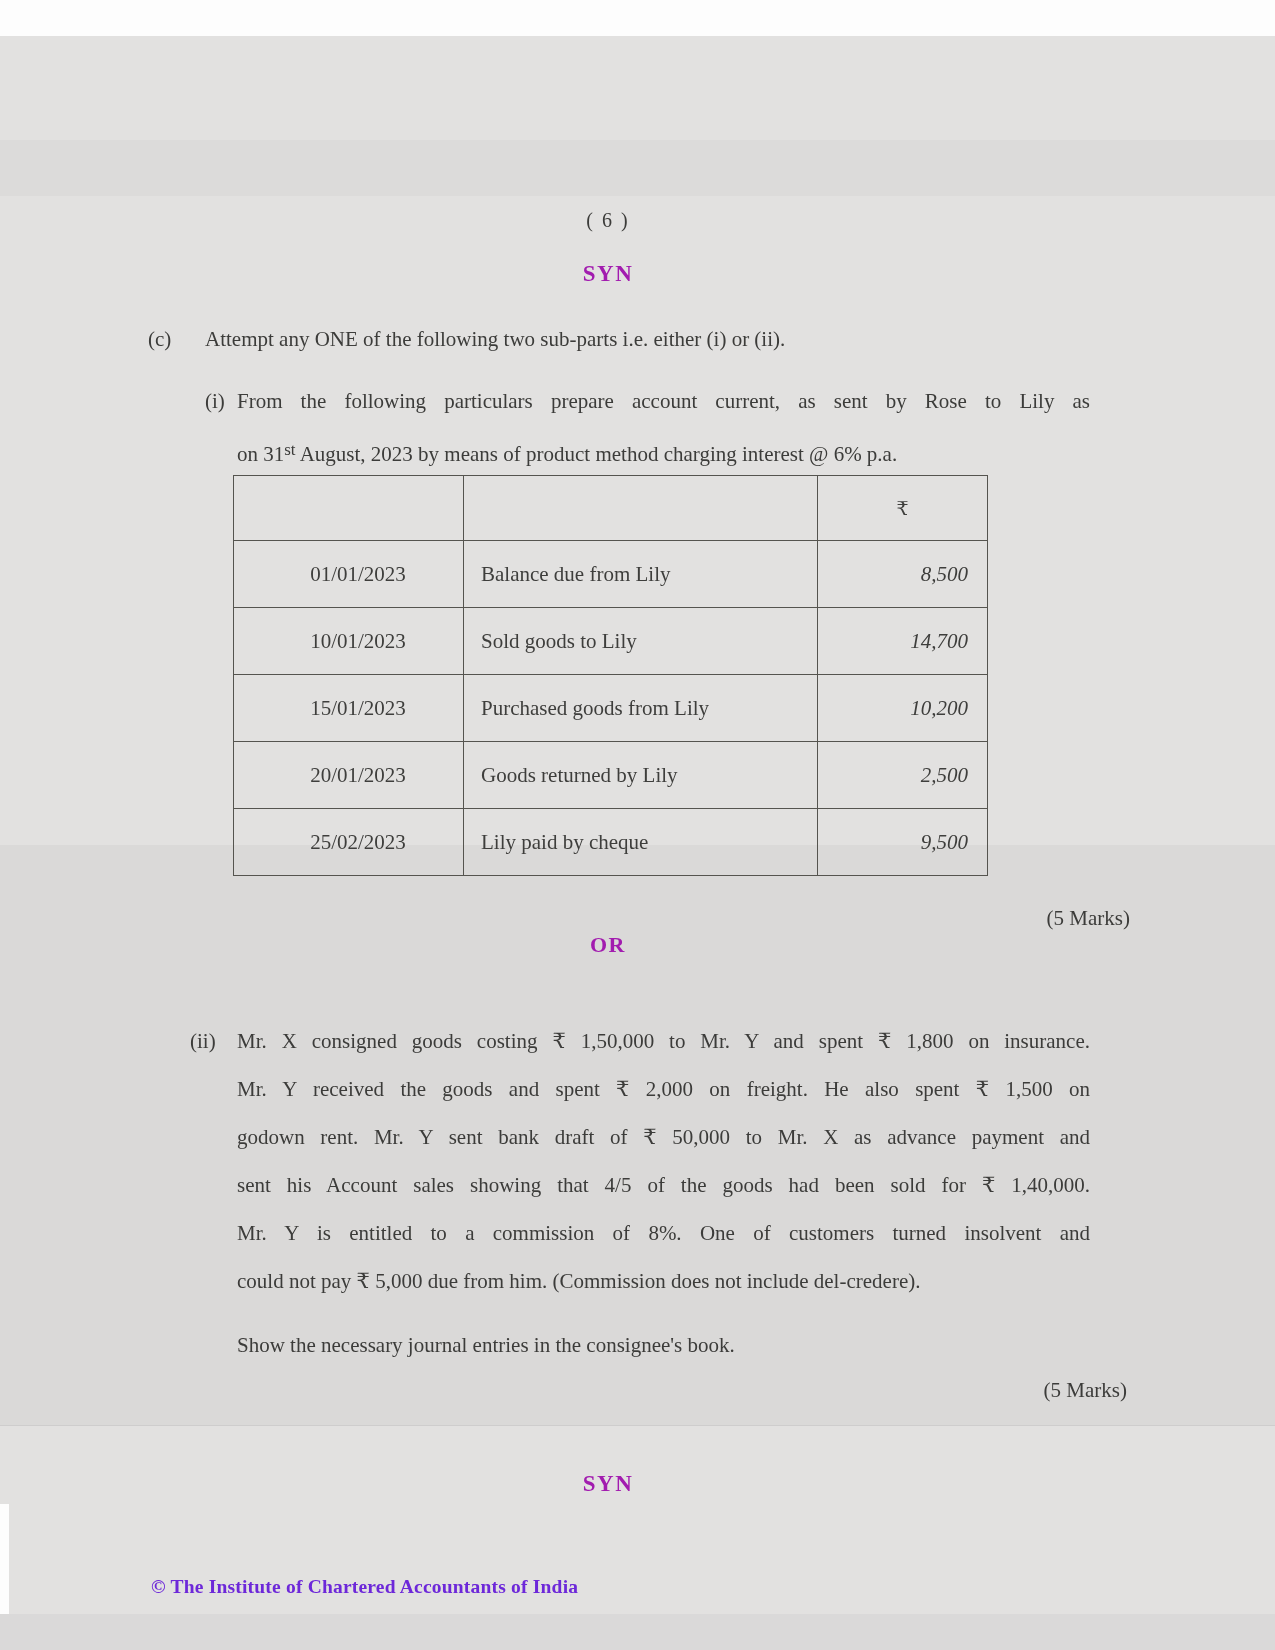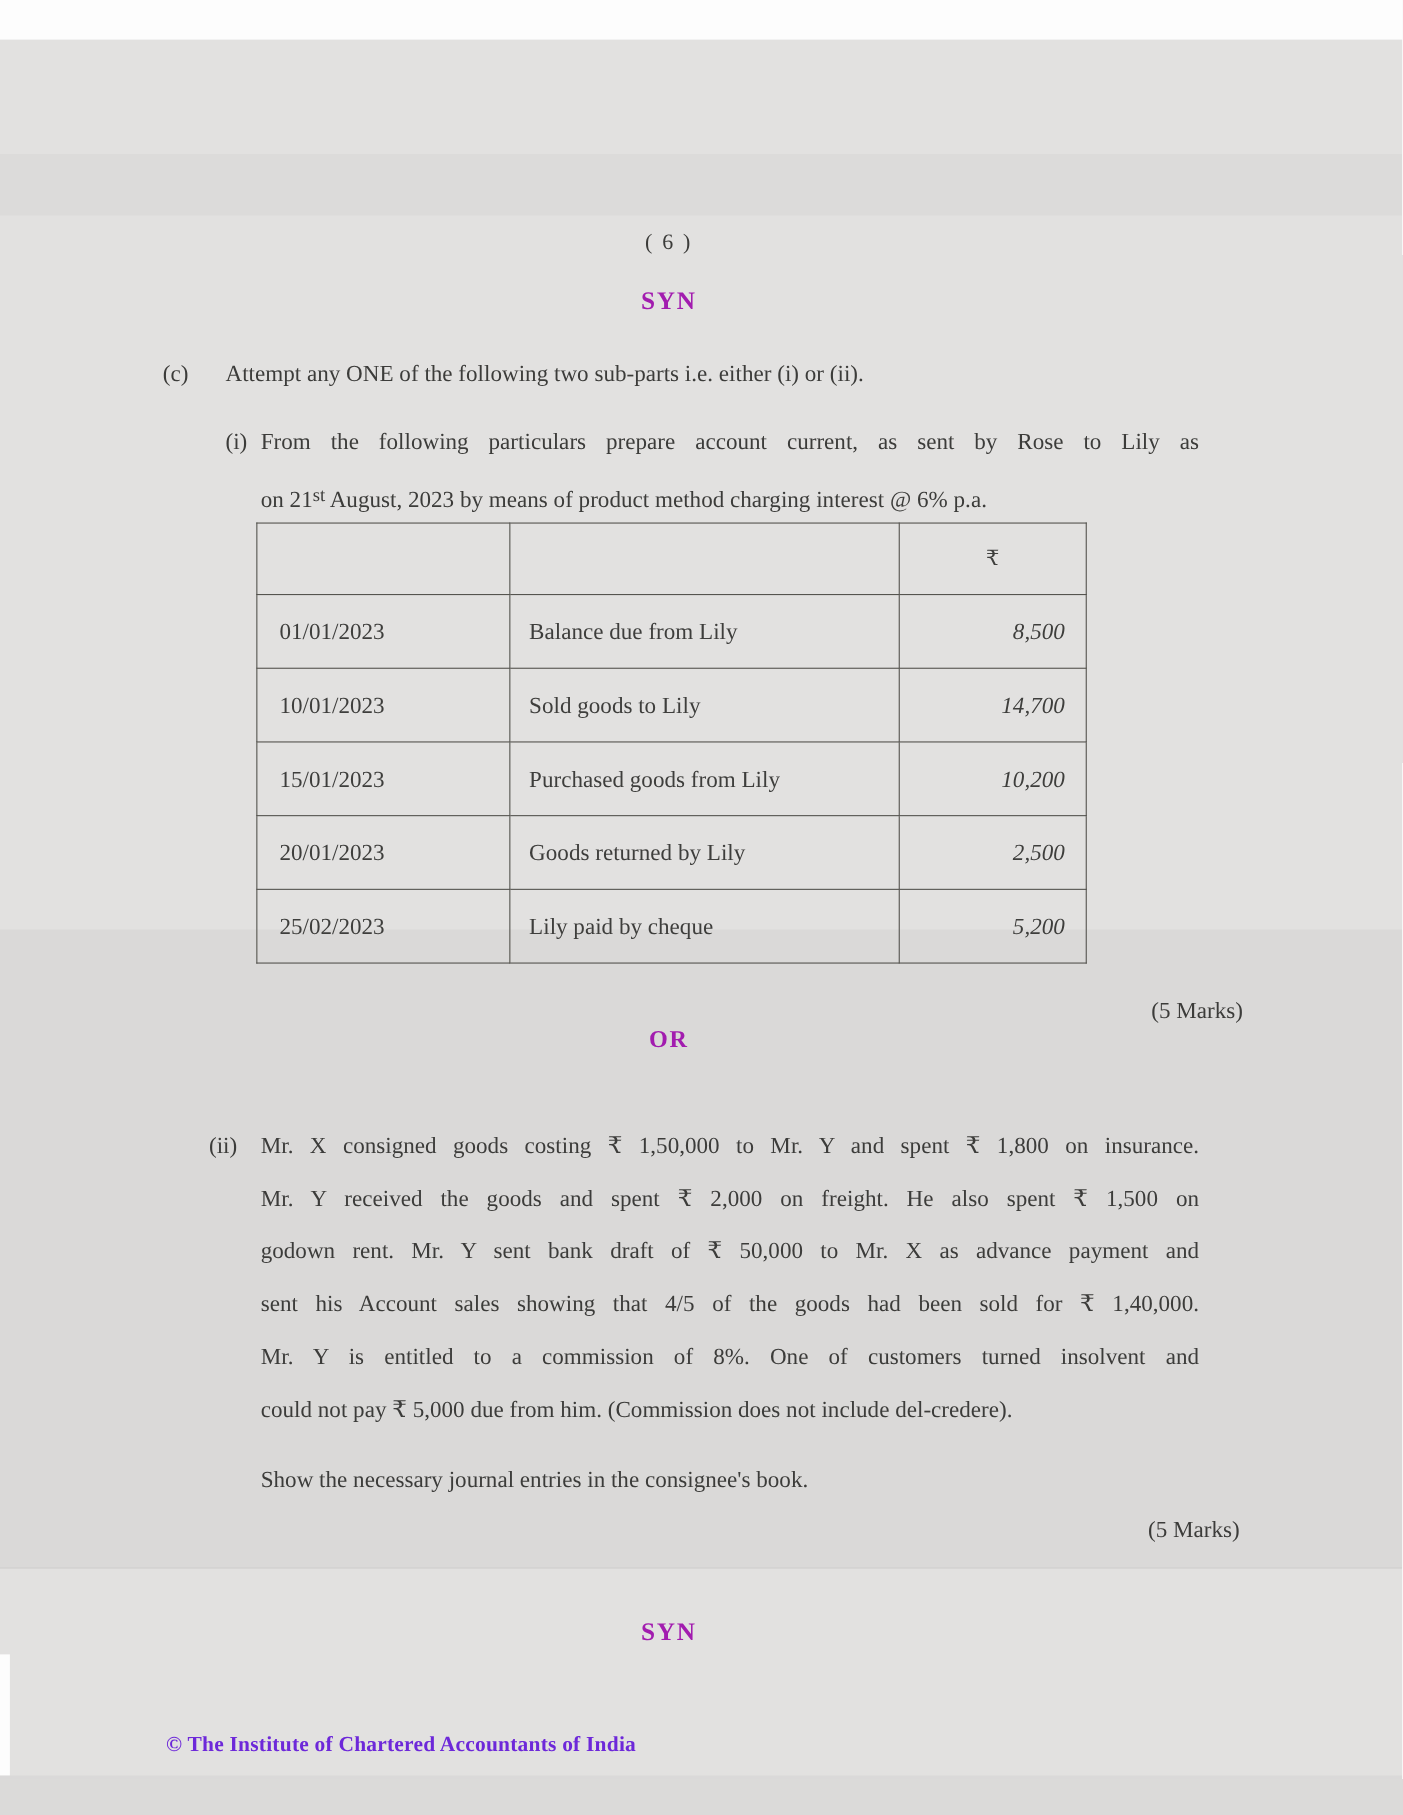--- a/index.html
+++ b/index.html
@@ -40,21 +40,21 @@
   }
   table.acct, table.acct td, table.acct th{
     border:1.6px solid #55544f;
   }
   table.acct th{font-weight:normal;}
   col.c-date{width:230px;}
   col.c-part{width:354px;}
   col.c-amt{width:170px;}
   tr.hdr{height:65px;}
   tr.row{height:67px;}
-  td.date{padding-left:20px;text-align:left;margin-top:28px;}
+  td.date{padding-left:20px;text-align:center;margin-top:28px;}
   td.part{padding-left:17px;text-align:left;}
   td.amt{padding-right:19px;text-align:right;font-style:italic;}
   th.amt-h{text-align:center;font-size:19px;}
   .footer-copy{
     position:absolute;left:151px;top:1576px;
     font-size:19.5px;font-weight:bold;color:#6d28d9;
     font-family:"Liberation Serif","DejaVu Serif",serif;
     letter-spacing:0.2px;white-space:nowrap;
   }
 </style>
@@ -71,21 +71,21 @@
 
   <div class="t centered pageno" style="top:207px;">( 6 )</div>
 
   <div class="t centered heading" style="top:261px;">SYN</div>
 
   <div class="t" style="left:148px;top:326px;">(c)</div>
   <div class="t" style="left:205px;top:326px;">Attempt any ONE of the following two sub-parts i.e. either (i) or (ii).</div>
 
   <div class="t" style="left:205px;top:388px;">(i)</div>
   <div class="para-line jl" style="top:388px;">From the following particulars prepare account current, as sent by Rose to Lily as</div>
-  <div class="t" style="left:237px;top:437px;"><span>on 21</span><sup class="sup">st</sup><span> August, 2023 by means of product method charging interest @ 6% p.a.</span></div>
+  <div class="t" style="left:237px;top:437px;"><span>on 31</span><sup class="sup">st</sup><span> August, 2023 by means of product method charging interest @ 6% p.a.</span></div>
 
   <table class="acct">
     <colgroup>
         <col class="c-date">
         <col class="c-part">
         <col class="c-amt">
       </colgroup>
     <tbody>
         <tr class="hdr">
       <th></th>
@@ -108,21 +108,21 @@
       <td class="amt">10,200</td>
     </tr>
     <tr class="row">
       <td class="date">20/01/2023</td>
       <td class="part">Goods returned by Lily</td>
       <td class="amt">2,500</td>
     </tr>
     <tr class="row">
       <td class="date">25/02/2023</td>
       <td class="part">Lily paid by cheque</td>
-      <td class="amt">5,200</td>
+      <td class="amt">9,500</td>
     </tr>
   </tbody>
     </table>
 
   <div class="t marks" style="right:145px;top:905px;left:auto;">(5 Marks)</div>
 
   <div class="t centered heading" style="top:932px;font-size:22px;">OR</div>
 
   <div class="t" style="left:190px;top:1028px;">(ii)</div>
   <div class="para-line jl" style="top:1028px;">Mr. X consigned goods costing ₹ 1,50,000 to Mr. Y and spent ₹ 1,800 on insurance.</div>

